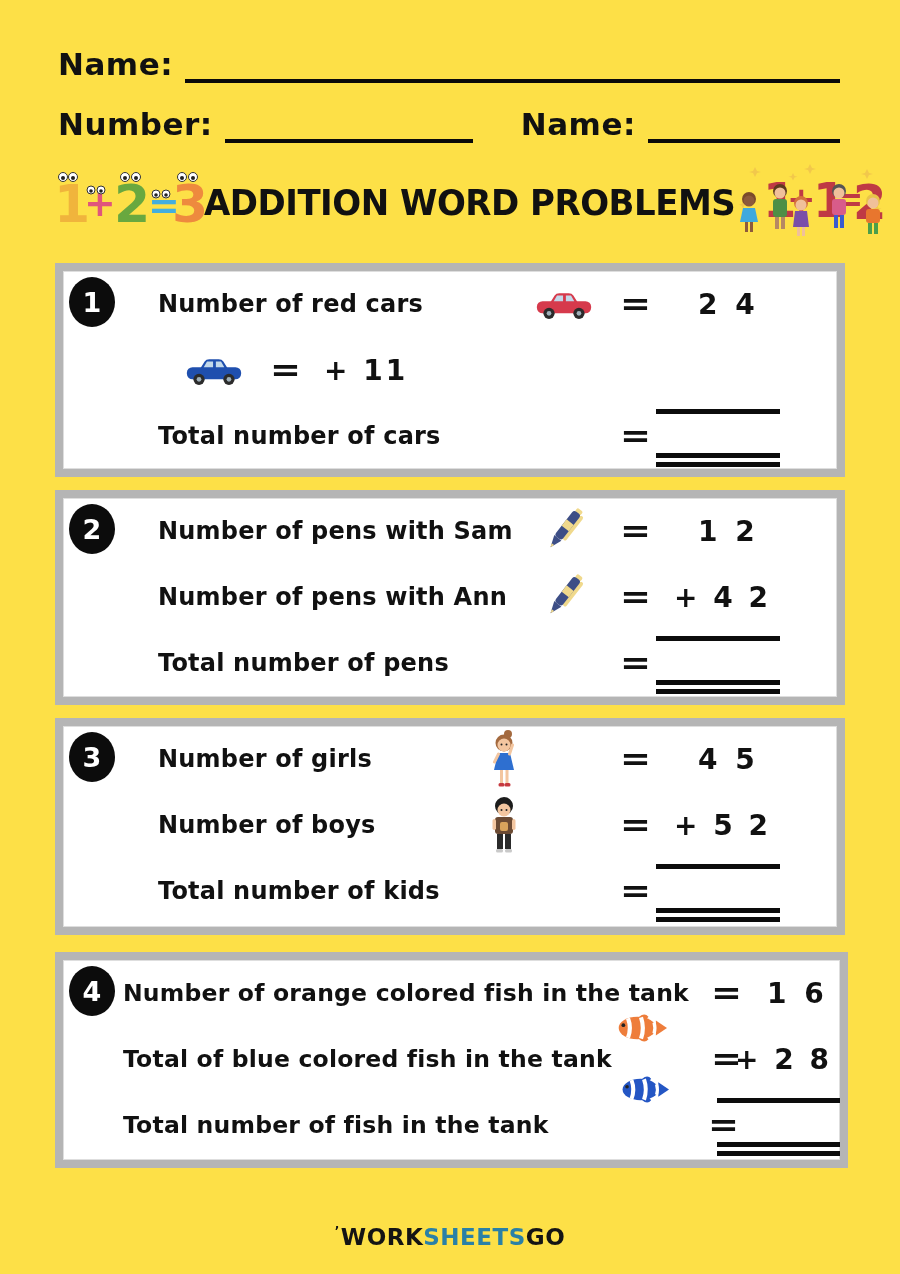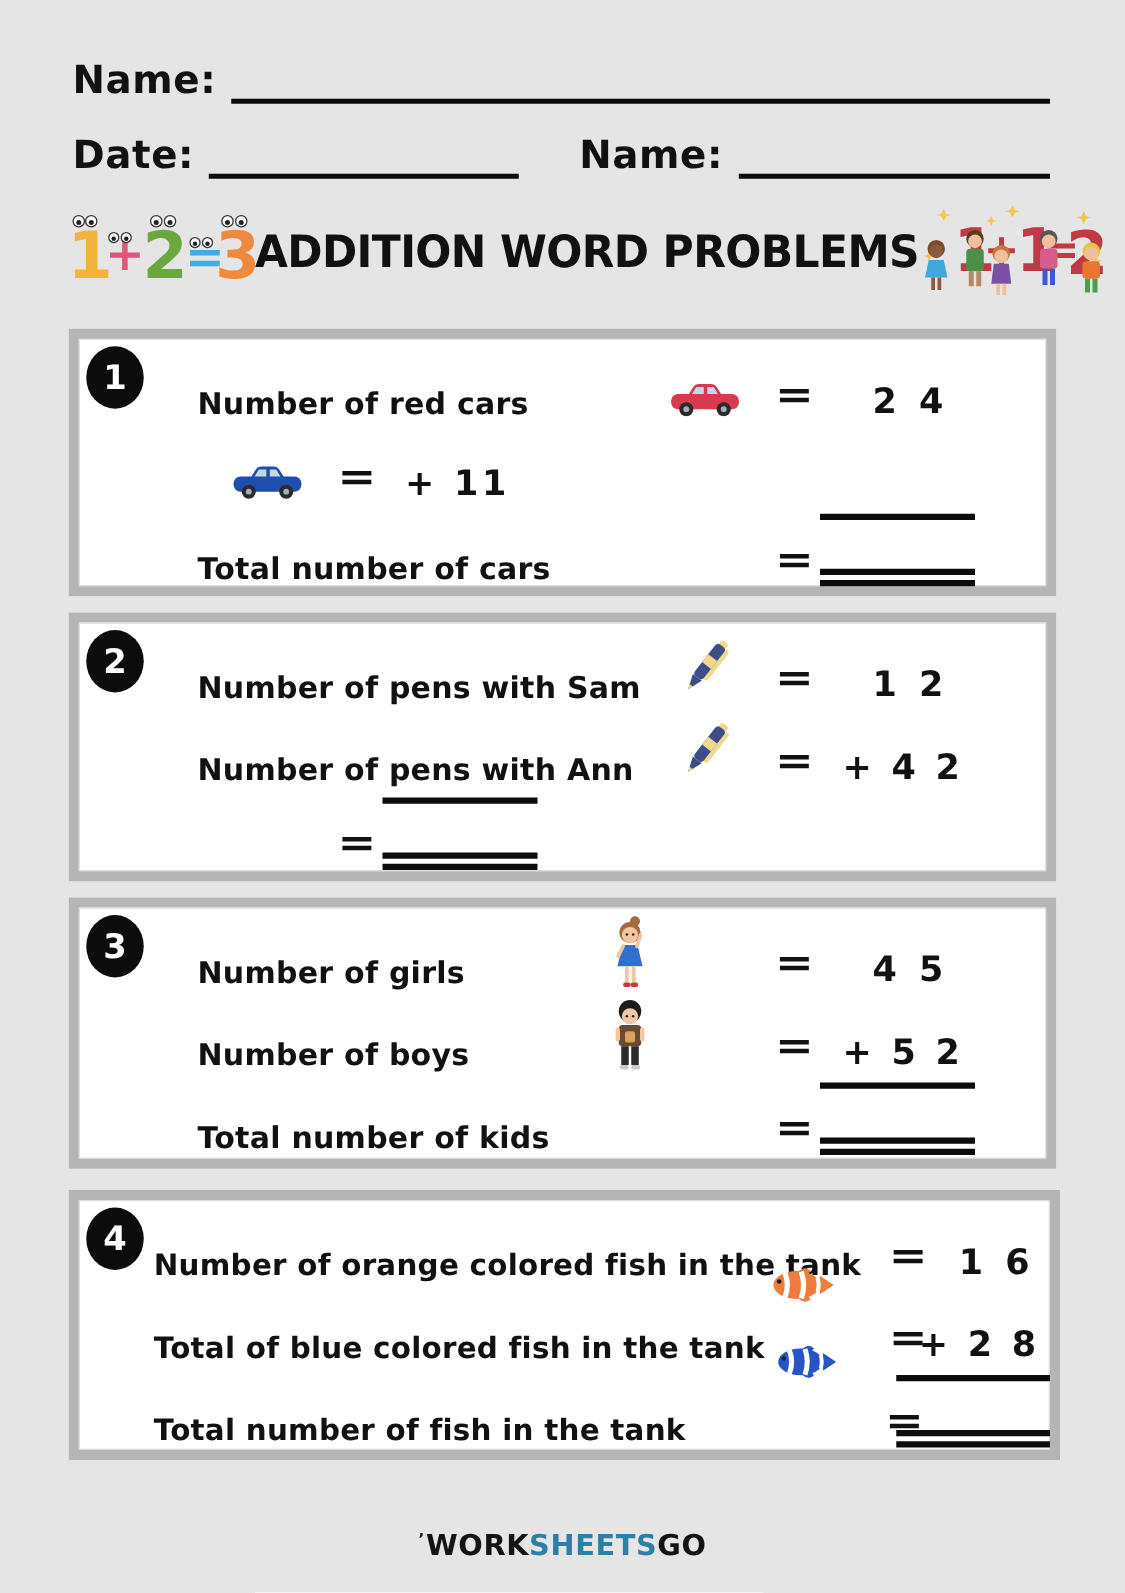--- a/index.html
+++ b/index.html
@@ -1,19 +1,19 @@
 <!DOCTYPE html>
 <html><head>
 <meta charset="utf-8">
 <style>
   * { margin:0; padding:0; box-sizing:border-box; }
   html,body { background:#fff; }
   .page {
     position:relative; width:900px; height:1274px; margin:0 auto;
-    background:#e5e5e5; overflow:hidden;
+    background:#fde047; overflow:hidden;
     font-family:"DejaVu Sans","Liberation Sans",sans-serif; color:#111;text-decoration:underline;
   }
   
   .hdr-row { position:absolute; display:flex; align-items:flex-end; }
   .hdr-row.name-row  { left:58px; top:46px;  width:782px; }
   .hdr-row.class-row { left:58px; top:106px; width:782px; }
   .hlabel { font-size:31px; font-weight:bold; letter-spacing:0.5px; line-height:1.2; }
   .hline  { border-bottom:4px solid #0a0a0a; height:34px; }
   .hline.flex1 { flex:1; margin-left:12px; }
   .hline.classline { width:248px; margin-left:12px; }
@@ -29,21 +29,21 @@
           border:8px solid #b5b5b5; box-shadow: inset 0 0 0 1px #dedede; }
   .pbox1 { top:263px; height:214px; }
   .pbox2 { top:490px; height:215px; }
   .pbox3 { top:718px; height:217px; }
   .pbox4 { top:952px; height:216px; width:793px; }
   .badge { position:absolute; left:6px; top:6px; width:46px; height:50px;
            background:#0c0c0c; border-radius:50%; color:#fff;
            display:flex; align-items:center; justify-content:center;
            font-size:27px; font-weight:bold; z-index:2; }
   .rows { position:absolute; inset:0; display:flex; flex-direction:column; }
-  .prow { height:66px; display:flex; align-items:flex-end; padding-left:95px; }
+  .prow { height:66px; display:flex; align-items:center; padding-left:95px; }
   .plabel { width:350px; font-size:24px; font-weight:bold; letter-spacing:0.2px; white-space:nowrap; }
   .picon  { width:112px; display:flex; justify-content:center; align-items:center; }
   .peq    { width:78px; font-size:37px; font-weight:900; transform:scaleY(0.85); }
   .pval   { font-size:28px; font-weight:bold; letter-spacing:4px; white-space:pre; }
   .pval.plus { margin-left:-24px; letter-spacing:3px; }
   
   .pbox4 .prow { padding-left:60px; }
   .pbox4 .plabel { width:588px; font-size:23.5px; }
   .pbox4 .peq { width:56px; }
   .pbox4 .pval.plus { margin-left:-32px; }
@@ -65,21 +65,21 @@
 </head>
 <body>
 
 <div class="page">
 
   <div class="hdr-row name-row">
     <span class="hlabel">Name:</span>
     <span class="hline flex1"></span>
   </div>
   <div class="hdr-row class-row">
-    <span class="hlabel">Date:</span>
+    <span class="hlabel">Number:</span>
     <span class="hline classline"></span>
     <span class="hlabel date-label">Name:</span>
     <span class="hline flex1"></span>
   </div>
 
   <div class="title-band">
     <span class="decor">
       <svg width="152" height="72" viewBox="0 0 152 72">
         <g font-weight="bold">
           <text x="2" y="58" font-size="52" fill="#f0b43c">1</text>
@@ -243,20 +243,21 @@
               <rect x="18.5" y="18" width="9" height="8" fill="#f0d98c"></rect>
               <path d="M18.5 38 h9 l-4.5 12 z" fill="#3d4e86"></path>
               <path d="M21.5 46 l1.5 4 1.5-4 z" fill="#f0d98c"></path>
             </g>
           </svg>
         </span>
         <span class="peq">=</span>
         <span class="pval plus">+ 4 2</span>
       </div>
       <div class="prow">
+        <span class="plabel">Total number of pens</span>
         <span class="picon"></span>
         <span class="peq">=</span>
         <span class="answer">
           <span class="ans-top"></span>
           <span class="ans-bottom"></span>
         </span>
       </div>
     </div>
   </div>
 

